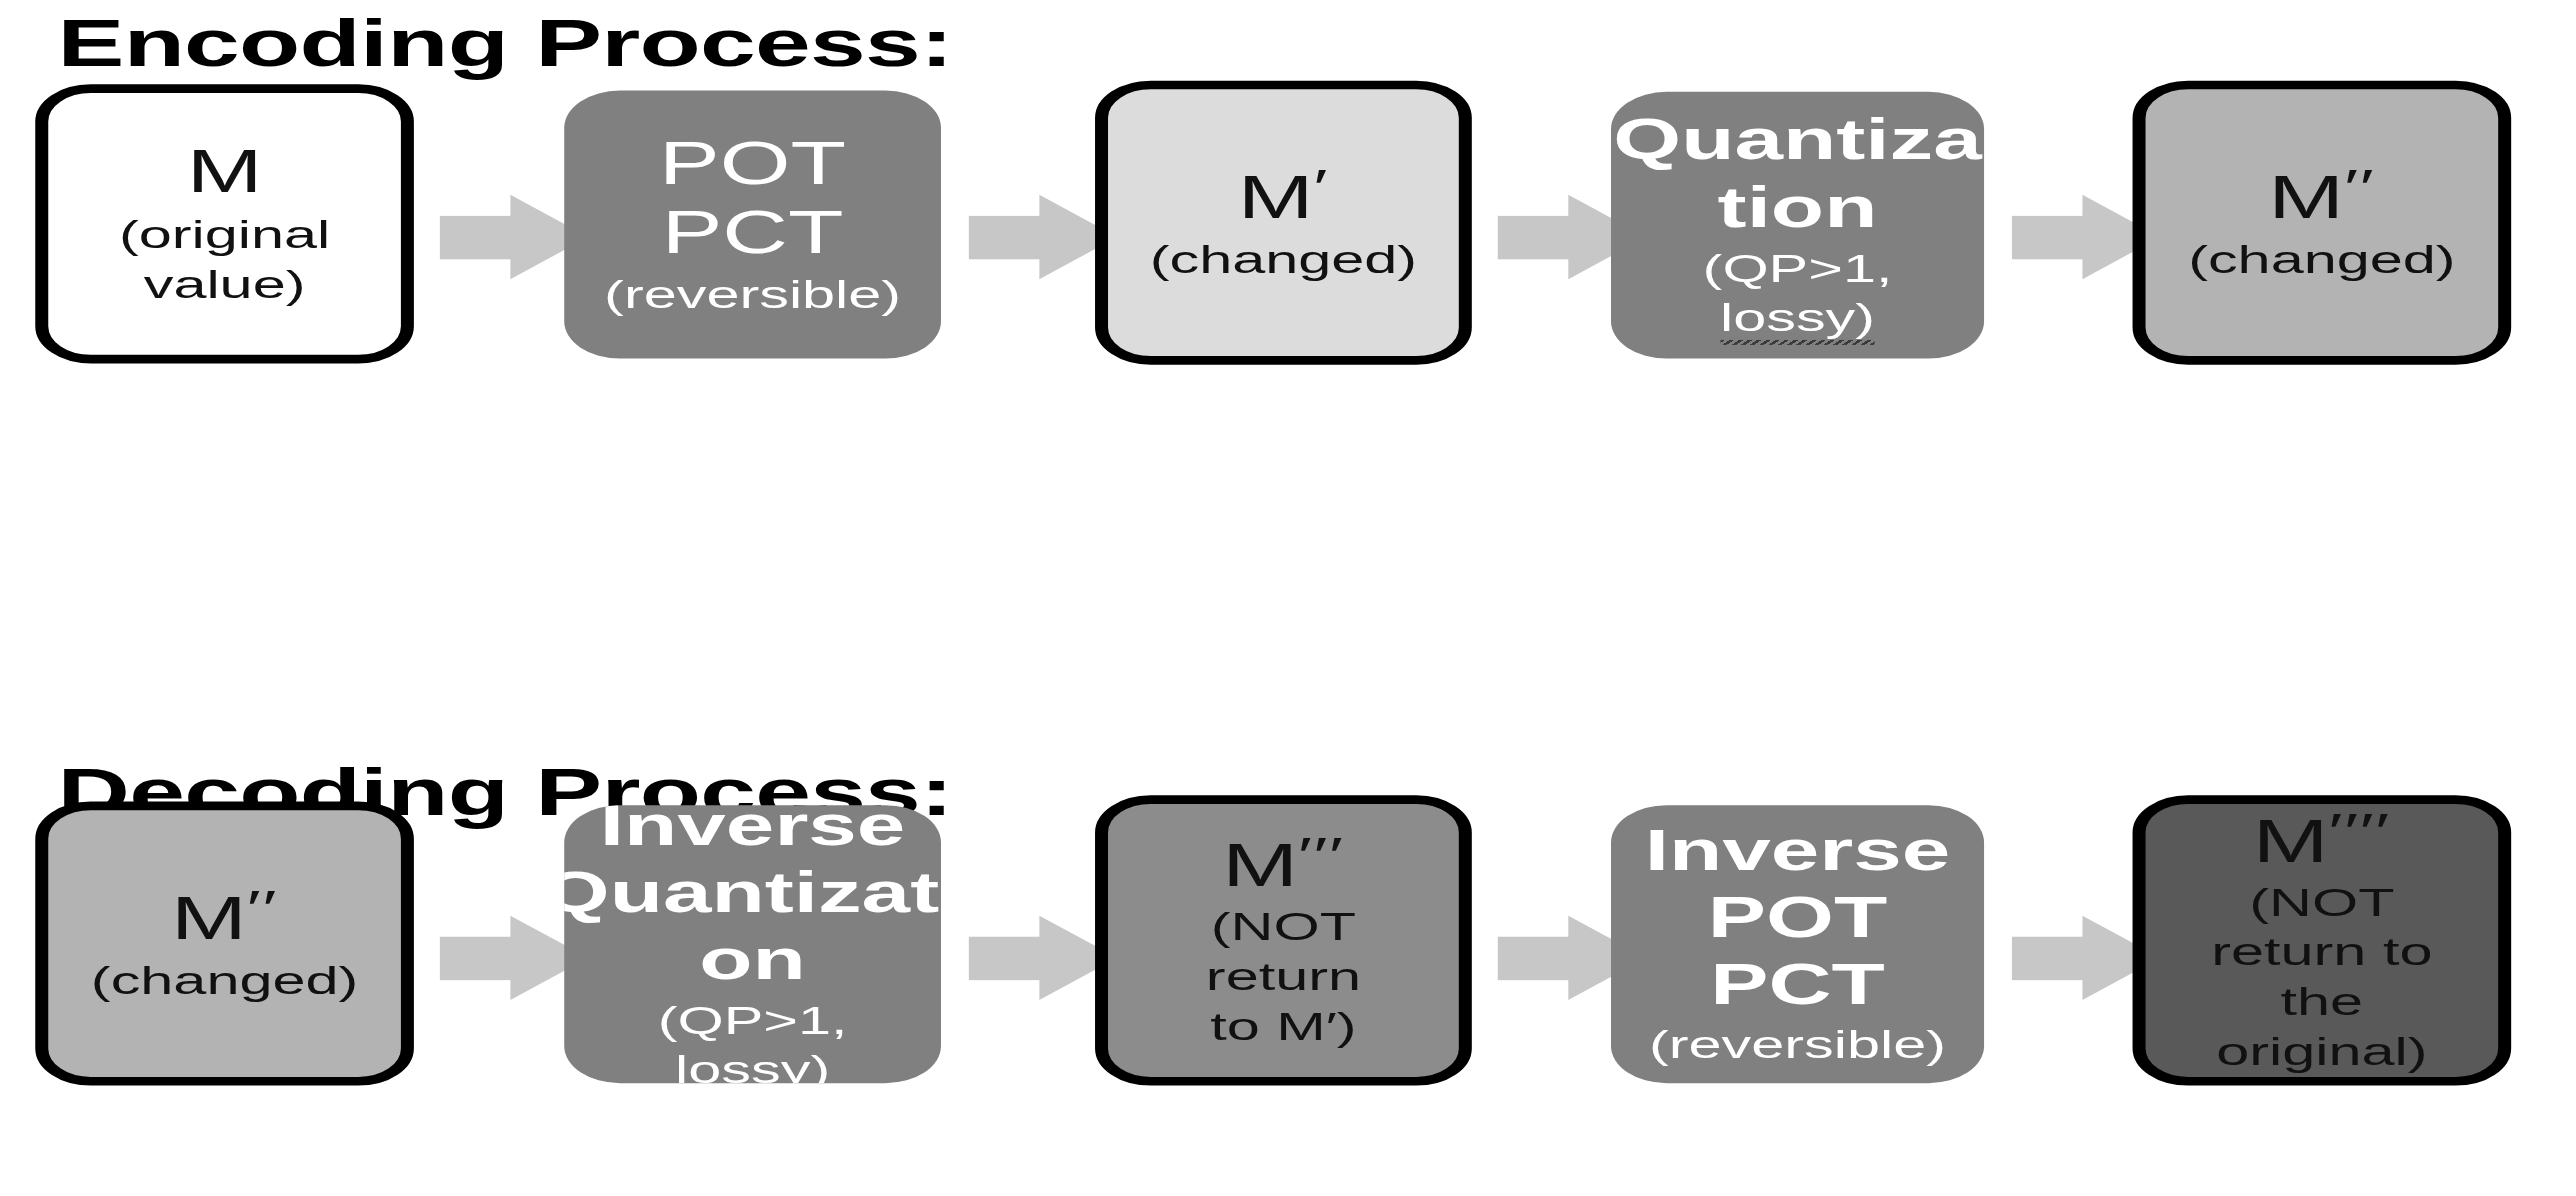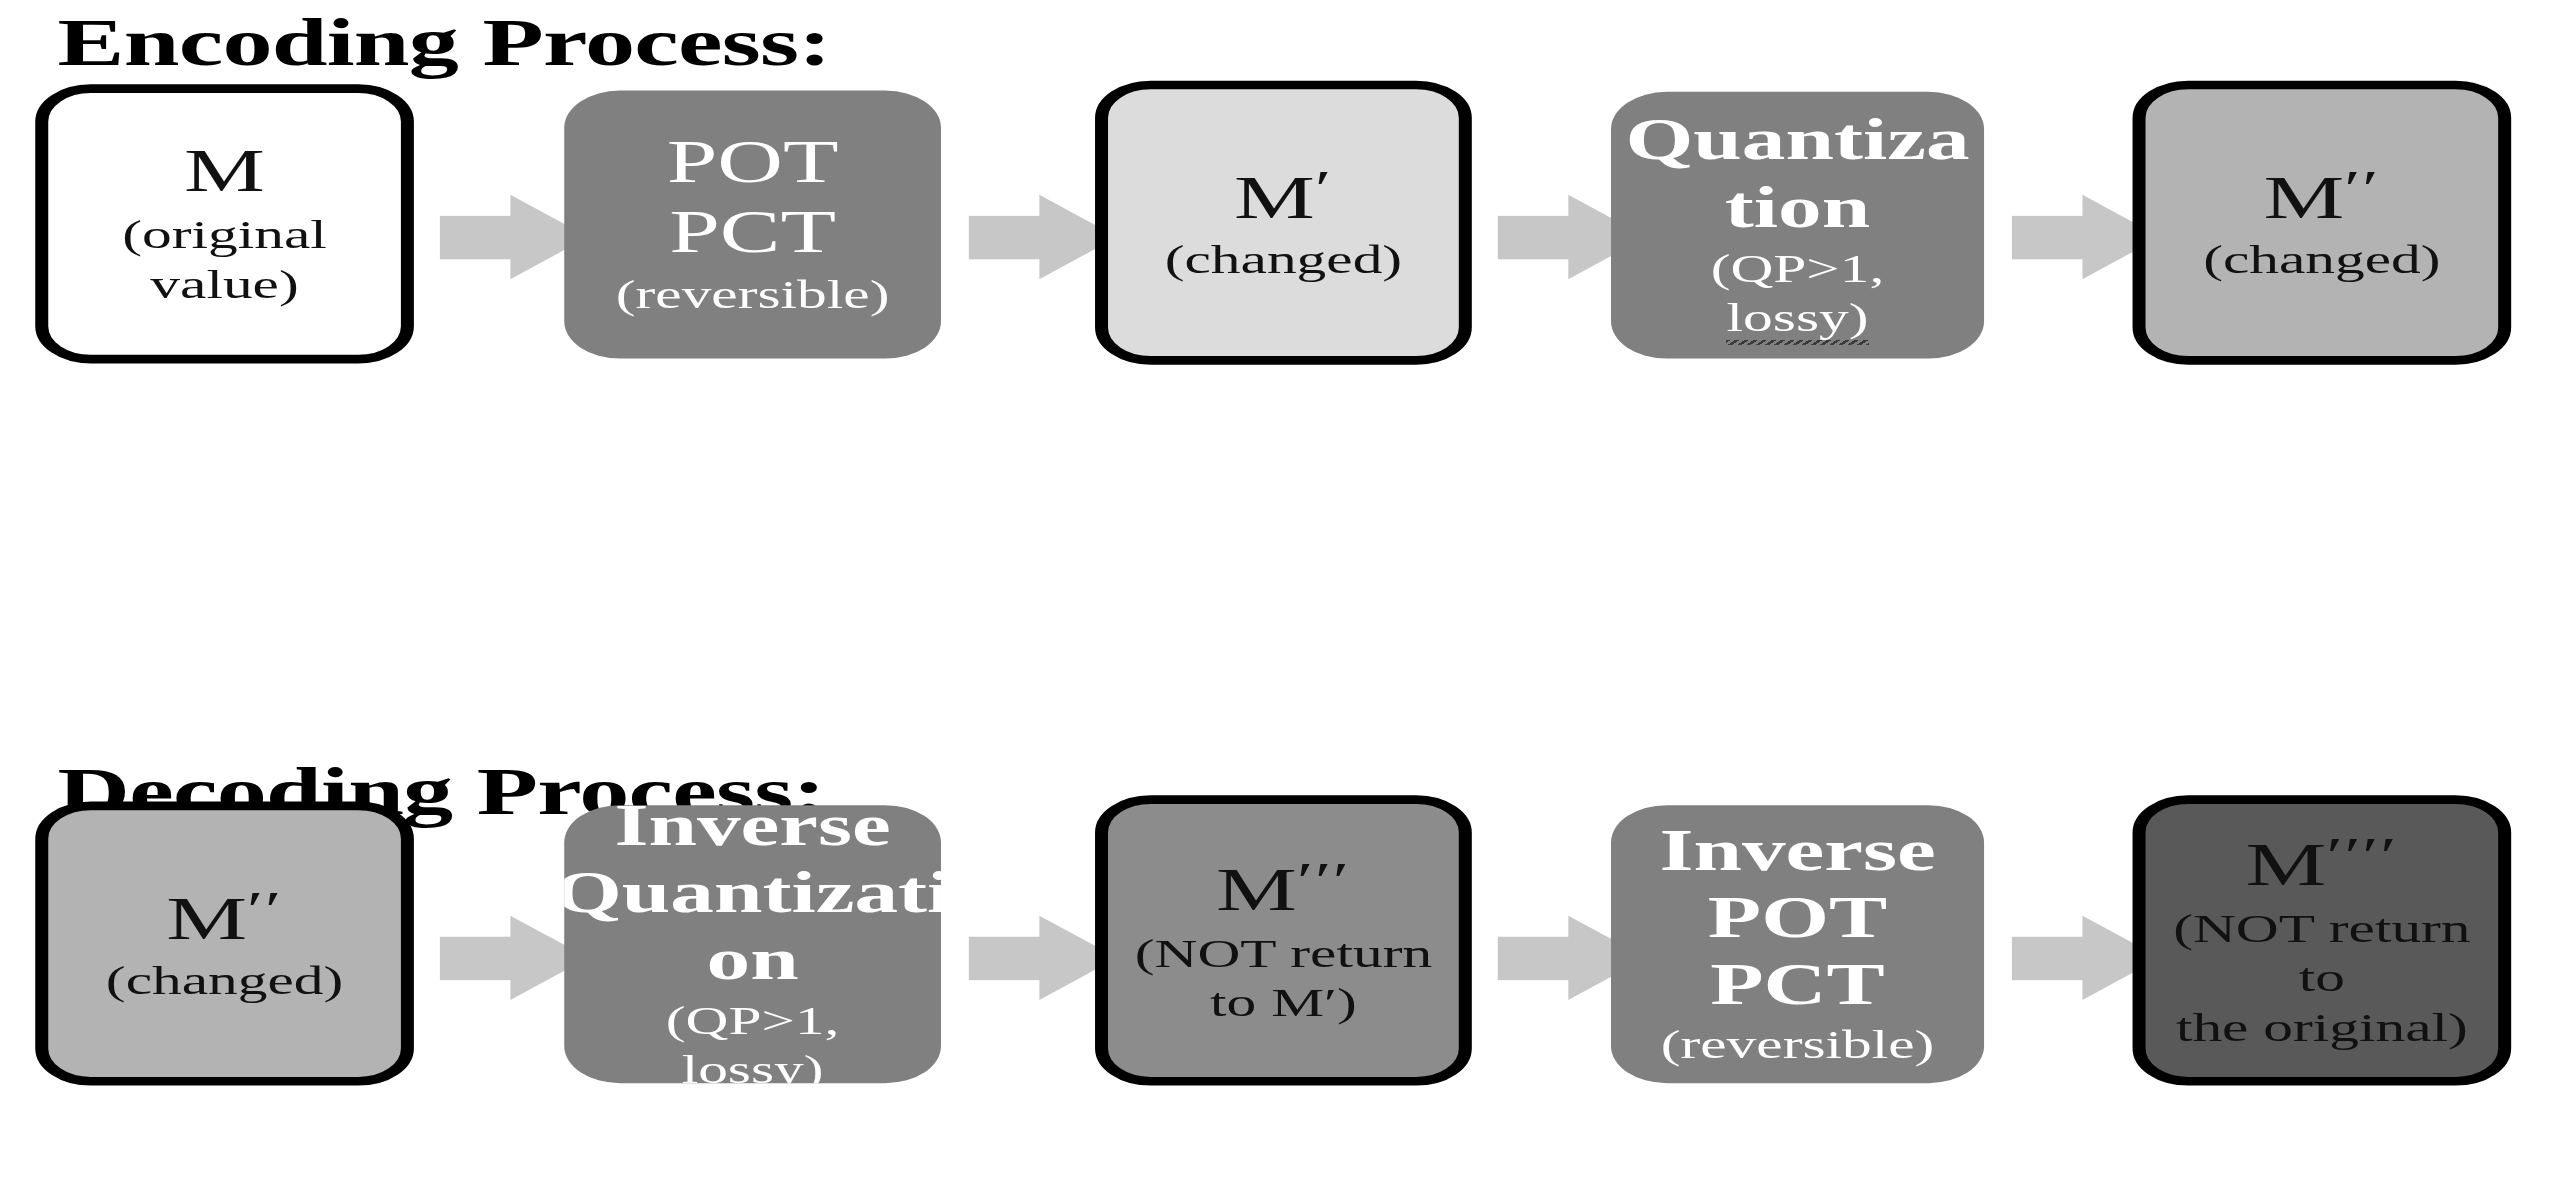--- a/index.html
+++ b/index.html
@@ -12,21 +12,20 @@
     height: 1197px;
     position: relative;
     overflow: hidden;
     font-family: "Liberation Sans", sans-serif;
     -webkit-font-smoothing: antialiased;
   }
 
   .diagram {
     position: absolute;
     inset: 0;
-    font-family: Liberation Serif, serif;
   }
 
   
   .section-title {
     position: absolute;
     font-weight: bold;
     color: #000000;
     font-size: 54px;
     line-height: 1;
     letter-spacing: -0.4px;

